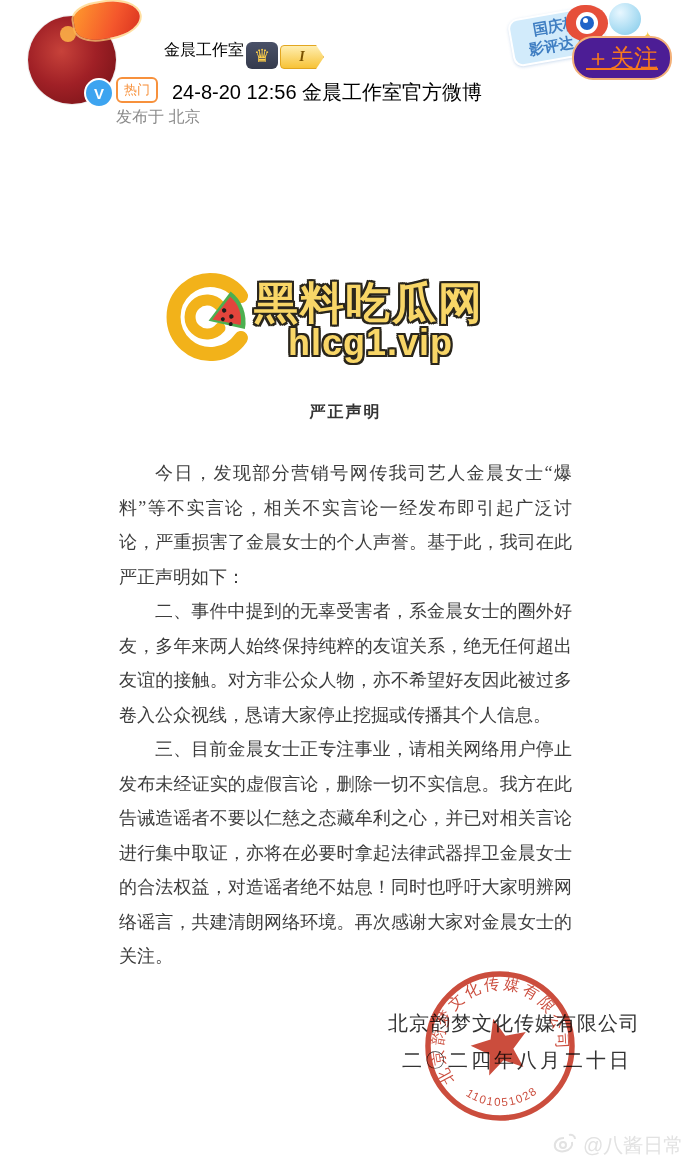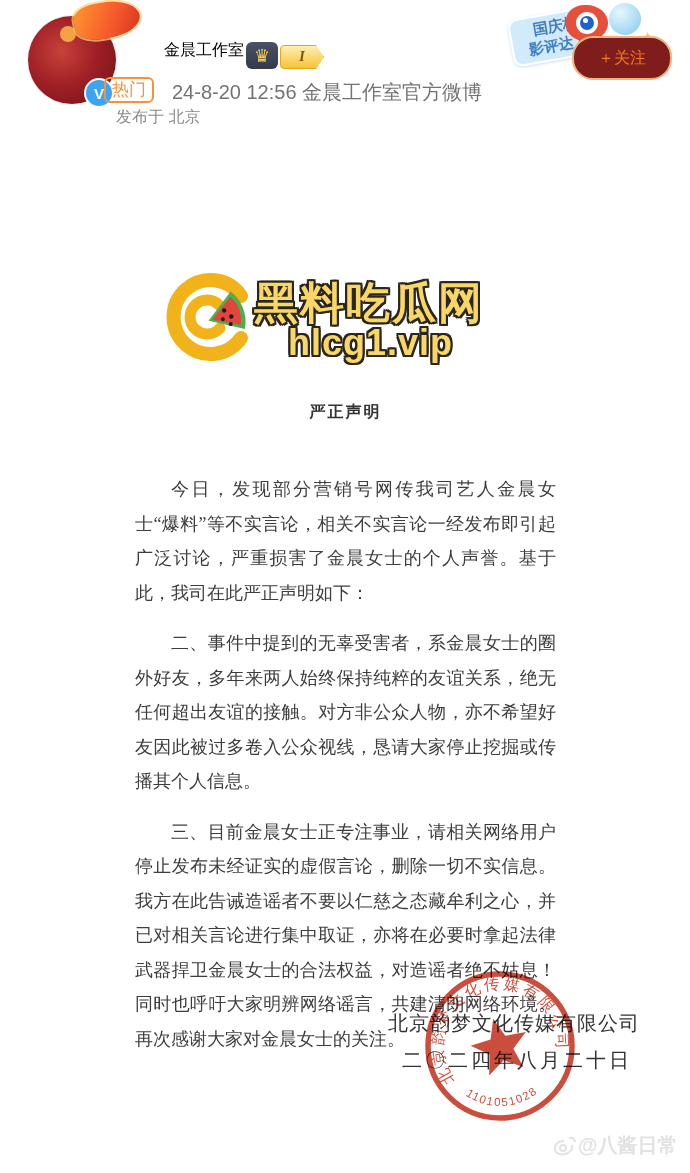--- a/index.html
+++ b/index.html
@@ -20,40 +20,40 @@
           display:flex;align-items:center;justify-content:center;}
   .name{position:absolute;left:116px;top:40px;font-size:16px;color:#000000;margin-left:48px;}
   .crown-badge{position:absolute;left:246px;top:42px;width:32px;height:27px;border-radius:6px;
           background:linear-gradient(#4a5168,#343a4c);color:#ffd04a;font-size:18px;
           display:flex;align-items:center;justify-content:center;}
   .level-badge{position:absolute;left:280px;top:45px;width:42px;height:22px;
           background:linear-gradient(#ffeeb0,#f7c338);border:1px solid #e2a620;
           clip-path:polygon(0 0,82% 0,100% 50%,82% 100%,0 100%);border-radius:4px;
           color:#7a5200;font-weight:bold;font-style:italic;font-size:14px;
           display:flex;align-items:center;justify-content:center;font-family:"Liberation Serif",serif;}
-  .hot-badge{position:absolute;left:104px;top:77px;height:22px;line-height:22px;padding:0 6px;
-          border:2px solid #f7913c;border-radius:6px;color:#f7913c;font-size:17px;}
-  .timestamp{position:absolute;left:172px;top:79px;font-size:20px;color:#737373;}
+  .hot-badge{position:absolute;left:116px;top:77px;height:22px;line-height:22px;padding:0 6px;
+          border:2px solid #f7913c;border-radius:6px;color:#f7913c;font-size:13px;}
+  .timestamp{position:absolute;left:172px;top:79px;font-size:20px;color:#000000;}
   .pub-location{position:absolute;left:116px;top:107px;font-size:16px;color:#8b8b8b;}
 
   .event-sticker{position:absolute;left:510px;top:12px;width:90px;padding:3px 0;
           background:#d2ebfb;border:2px solid #fff;border-radius:10px;transform:rotate(-10deg);
           color:#3f7ec2;font-weight:bold;font-size:15px;text-align:center;line-height:1.25;
           box-shadow:0 1px 3px rgba(60,120,190,.25);}
   .blob-red{position:absolute;left:566px;top:5px;width:42px;height:36px;background:#e64f3a;
           border-radius:46% 54% 52% 48%;display:flex;align-items:center;justify-content:center;}
   .blob-red .eye{width:22px;height:22px;background:#fff;border-radius:50%;position:relative;}
   .blob-red .pupil{position:absolute;left:4px;top:4px;width:14px;height:14px;background:#1f63c8;border-radius:50%;}
   .blob-red .glint{position:absolute;left:7px;top:6px;width:5px;height:5px;background:#fff;border-radius:50%;}
   .blob-blue{position:absolute;left:609px;top:3px;width:32px;height:32px;border-radius:50%;
           background:radial-gradient(circle at 35% 30%,#e8f7ff,#9ed7f0 70%,#7fc3e6);}
   .sparkle{position:absolute;left:641px;top:28px;color:#f7c948;font-size:16px;}
   .follow-btn{position:absolute;left:572px;top:36px;width:96px;height:40px;border-radius:21px;
-          background:#7f1d1d;border:2px solid #f3b078;color:#f7791d;font-size:16px;
-          display:flex;align-items:center;justify-content:center;}
+          background:#4c1d95;border:2px solid #f3b078;color:#f7791d;font-size:24px;
+          display:flex;align-items:center;justify-content:center;text-decoration:underline;}
 
   
   .post-text{position:absolute;left:28px;top:138px;width:636px;font-size:27px;line-height:1.56;
           color:#242424;}
 
   
   .stmt{position:absolute;left:0;top:260px;width:690px;height:882px;background:#fff;padding-left:22px;}
   .wm-logo{position:absolute;left:158px;top:10px;width:94px;height:94px;}
   .wm-name{position:absolute;left:254px;top:14px;font-size:44px;font-weight:bold;color:#f8d667;
           letter-spacing:2px;
@@ -62,31 +62,31 @@
   .wm-url{position:absolute;left:288px;top:62px;font-size:36px;font-weight:bold;color:#f8d667;
           letter-spacing:1px;
           text-shadow:-2px -2px 0 #2a261c,2px -2px 0 #2a261c,-2px 2px 0 #2a261c,2px 2px 0 #2a261c,
                       0 -2px 0 #2a261c,0 2px 0 #2a261c,-2px 0 0 #2a261c,2px 0 0 #2a261c;}
   .stmt-title{position:absolute;left:119px;top:142px;width:453px;text-align:center;
           font-family:"Liberation Serif",serif;font-weight:bold;font-size:16px;color:#333;
           letter-spacing:2px;}
   .stmt-body{position:absolute;left:119px;top:196px;width:453px;
           font-family:"Liberation Serif",serif;font-size:18px;line-height:34.5px;color:#3d3d3d;
           text-align:justify;}
-  .stmt-body p{margin:16px;text-indent:2em;}
+  .stmt-body p{margin:0;text-indent:2em;}
   .sig-company{position:absolute;left:388px;top:750px;font-family:"Liberation Serif",serif;
           font-size:20px;color:#333;letter-spacing:1px;}
   .sig-date{position:absolute;left:402px;top:787px;font-family:"Liberation Serif",serif;
           font-size:20px;color:#333;letter-spacing:3px;}
   .seal{position:absolute;left:420px;top:706px;width:160px;height:160px;opacity:.88;
           mix-blend-mode:multiply;}
 
   
-  .footer-wm{position:absolute;left:552px;top:1132px;display:flex;align-items:center;
-          color:#e2e2e2;font-size:20px;font-weight:bold;}
+  .footer-wm{position:absolute;left:552px;top:1132px;display:flex;gap:5px;
+          color:#e2e2e2;font-size:20px;font-weight:normal;}
 </style>
 </head>
 <body>
 
 <div class="screen">
 
   <div>
     <div class="avatar"></div>
     <div class="avatar-decor"></div>
     <div class="avatar-decor2"></div>

